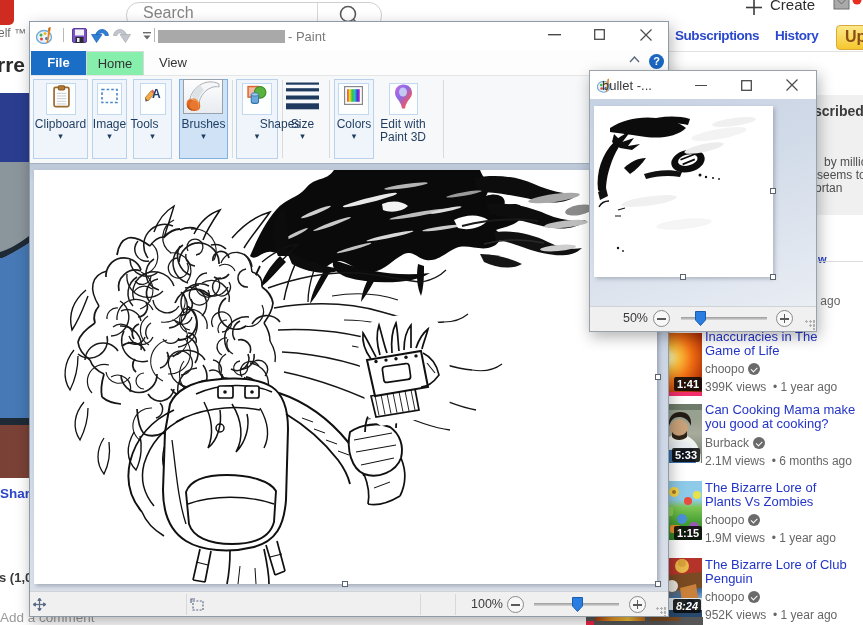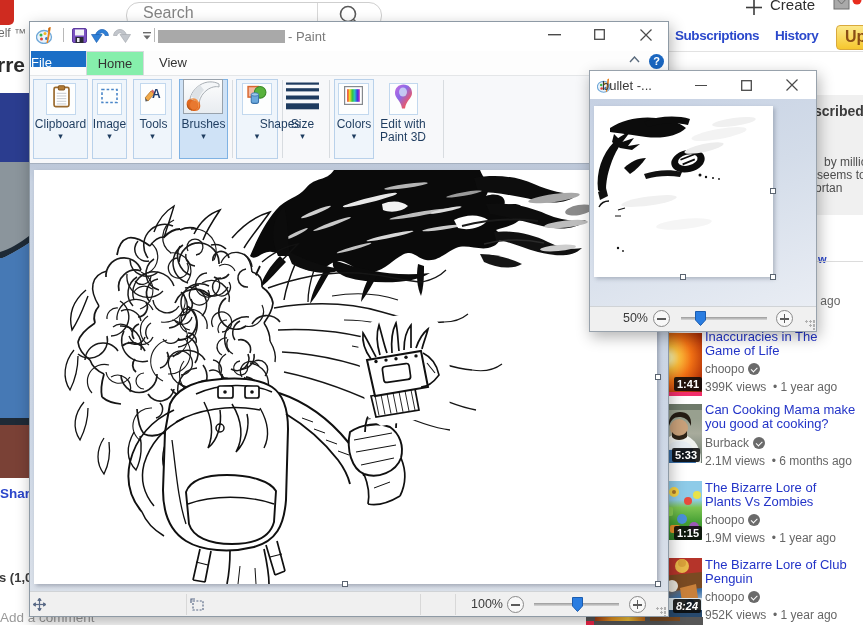--- a/index.html
+++ b/index.html
@@ -197,42 +197,42 @@
         <rect width="13" height="1.4" fill="#4a4a4a"></rect>
       </svg>
   <svg class="abs" style="left:564px;top:7px" width="11" height="11" viewBox="0 0 11 11">
         <rect x="0.7" y="0.7" width="9.6" height="9.6" fill="none" stroke="#4a4a4a" stroke-width="1.3"></rect>
       </svg>
   <svg class="abs" style="left:610px;top:7px" width="12" height="12" viewBox="0 0 12 12">
         <path d="M0.5,0.5 L11.5,11.5 M11.5,0.5 L0.5,11.5" stroke="#4a4a4a" stroke-width="1.2" fill="none"></path>
       </svg>
 
   <div class="abs" style="left:0;top:29px;width:638px;height:24px;background:#fdfdfd;"></div>
-  <div class="abs" style="left:1px;top:29px;width:55px;height:16px;background:#1b6ec6;color:#fff;font-size:13px;text-align:left;line-height:24px;">File</div>
+  <div class="abs" style="left:1px;top:29px;width:55px;height:24px;background:#1b6ec6;color:#fff;font-size:13px;text-align:center;line-height:24px;font-weight:bold;">File</div>
   <div class="abs" style="left:56px;top:29px;width:58px;height:24px;background:#86efac;border:1px solid #d7dadd;border-bottom:none;box-sizing:border-box;color:#333;font-size:13px;text-align:center;line-height:23px;">Home</div>
   <div class="abs" style="left:114px;top:29px;width:58px;height:24px;color:#333;font-size:13px;text-align:center;line-height:24px;">View</div>
   <svg class="abs" style="left:599px;top:34px" width="11" height="7" viewBox="0 0 11 7">
         <path d="M1,6 L5.5,1 L10,6" fill="none" stroke="#5a6b7d" stroke-width="1.4"></path>
       </svg>
   <div class="abs" style="left:619px;top:32px;width:15px;height:15px;border-radius:50%;background:#1a66c0;color:#fff;font-size:11px;font-weight:bold;text-align:center;line-height:15px;">?</div>
 
   <div class="abs" style="left:0;top:53px;width:638px;height:88px;background:#f7f8fa;border-top:1px solid #e4e6e8;"></div>
   <div class="rbox" style="left:3px;width:55px;"></div>
   <div class="rbox" style="left:62px;width:35px;"></div>
   <div class="rbox" style="left:103px;width:39px;"></div>
   <div class="rbox rsel" style="left:149px;width:49px;"></div>
   <div class="rbox" style="left:206px;width:42px;"></div>
   <div class="rbox" style="left:304px;width:40px;"></div>
   <div class="rsep" style="left:202px;"></div>
   <div class="rsep" style="left:252px;"></div>
   <div class="rsep" style="left:299px;"></div>
   <div class="rsep" style="left:413px;"></div>
   <div class="rlbl" style="left:3px;width:55px;">Clipboard</div>
   <div class="rlbl" style="left:62px;width:35px;">Image</div>
-  <div class="rlbl" style="left:104px;width:39px;">Tools</div>
+  <div class="rlbl" style="left:95px;width:39px;">Tools</div>
   <div class="rlbl" style="left:149px;width:49px;">Brushes</div>
   <div class="rlbl" style="left:206px;width:42px;padding-left:23px;">Shapes</div>
   <div class="rlbl" style="left:256px;width:33px;">Size</div>
   <div class="rlbl" style="left:345px;width:56px;margin-top:0;">Edit with<br>Paint 3D</div>
   <div class="rlbl" style="left:304px;width:40px;">Colors</div>
   <div class="rarr" style="left:3px;width:55px;">▾</div>
   <div class="rarr" style="left:62px;width:35px;">▾</div>
   <div class="rarr" style="left:103px;width:39px;">▾</div>
   <div class="rarr" style="left:149px;width:49px;">▾</div>
   <div class="rarr" style="left:206px;width:42px;">▾</div>

